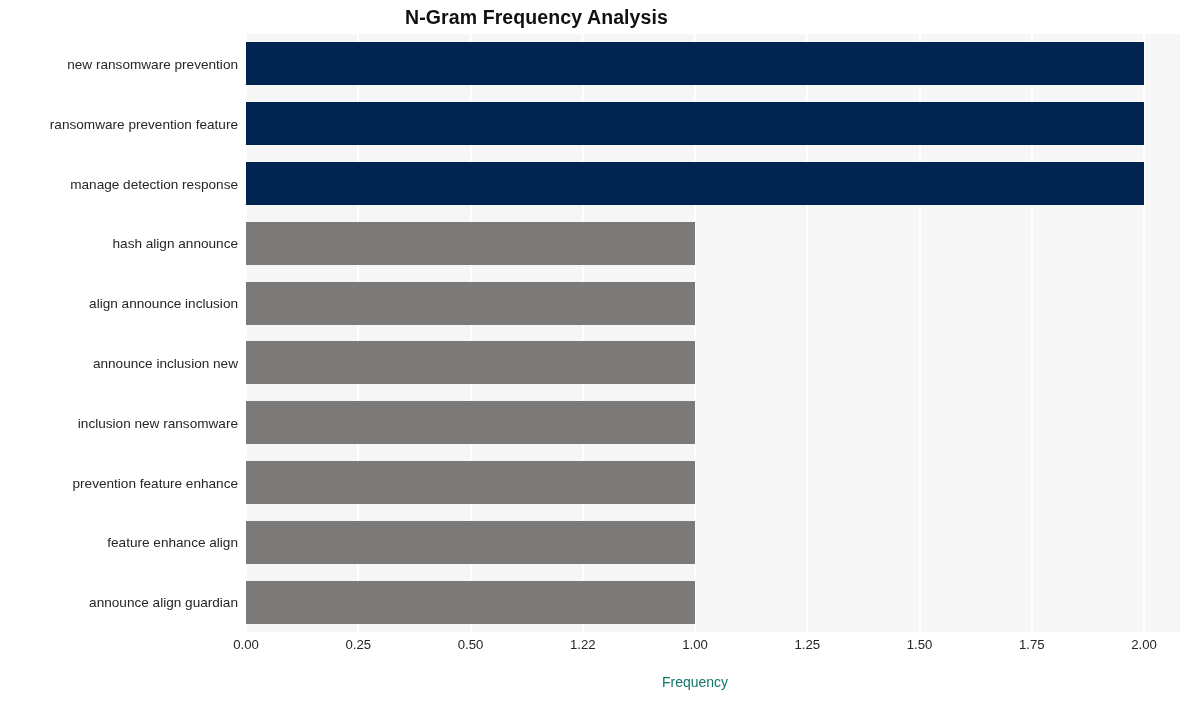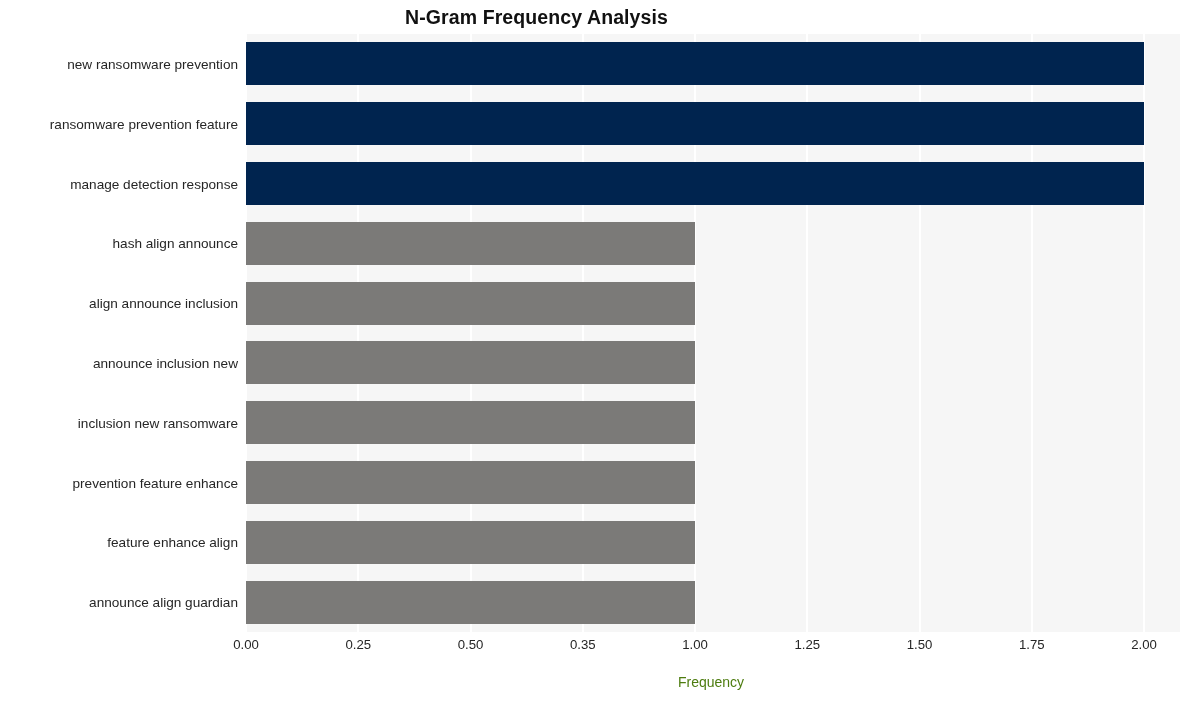--- a/index.html
+++ b/index.html
@@ -100,26 +100,26 @@
     position: absolute;
     top: 0;
     font-size: 13.2px;
     color: #262626;
     transform: translateX(-50%);
     white-space: nowrap;
   }
 
   #x-axis-title {
     position: absolute;
-    left: 244px;
+    left: 228px;
     top: 674px;
     width: 934px;
     text-align: center;
     font-size: 14px;
-    color: #4d7c0f;
+    color: #0f766e;
   }
 </style>
 </head>
 <body>
 
 <div id="chart-title">N-Gram Frequency Analysis</div>
 
 <div id="plot-area">
 
   <div id="gridlines-layer">
@@ -178,21 +178,21 @@
     <div class="y-tick-label" style="top: 388.7px;">inclusion new ransomware</div>
     <div class="y-tick-label" style="top: 448.5px;">prevention feature enhance</div>
     <div class="y-tick-label" style="top: 508.3px;">feature enhance align</div>
     <div class="y-tick-label" style="top: 568.1px;">announce align guardian</div>
   </div>
 
 <div id="x-axis-labels">
     <div class="x-tick-label" style="left: 246px;">0.00</div>
     <div class="x-tick-label" style="left: 358.26px;">0.25</div>
     <div class="x-tick-label" style="left: 470.519px;">0.50</div>
-    <div class="x-tick-label" style="left: 582.779px;">0.35</div>
+    <div class="x-tick-label" style="left: 582.779px;">1.22</div>
     <div class="x-tick-label" style="left: 695.038px;">1.00</div>
     <div class="x-tick-label" style="left: 807.298px;">1.25</div>
     <div class="x-tick-label" style="left: 919.558px;">1.50</div>
     <div class="x-tick-label" style="left: 1031.82px;">1.75</div>
     <div class="x-tick-label" style="left: 1144.08px;">2.00</div>
   </div>
 
 <div id="x-axis-title">Frequency</div>
 
 </body></html>

